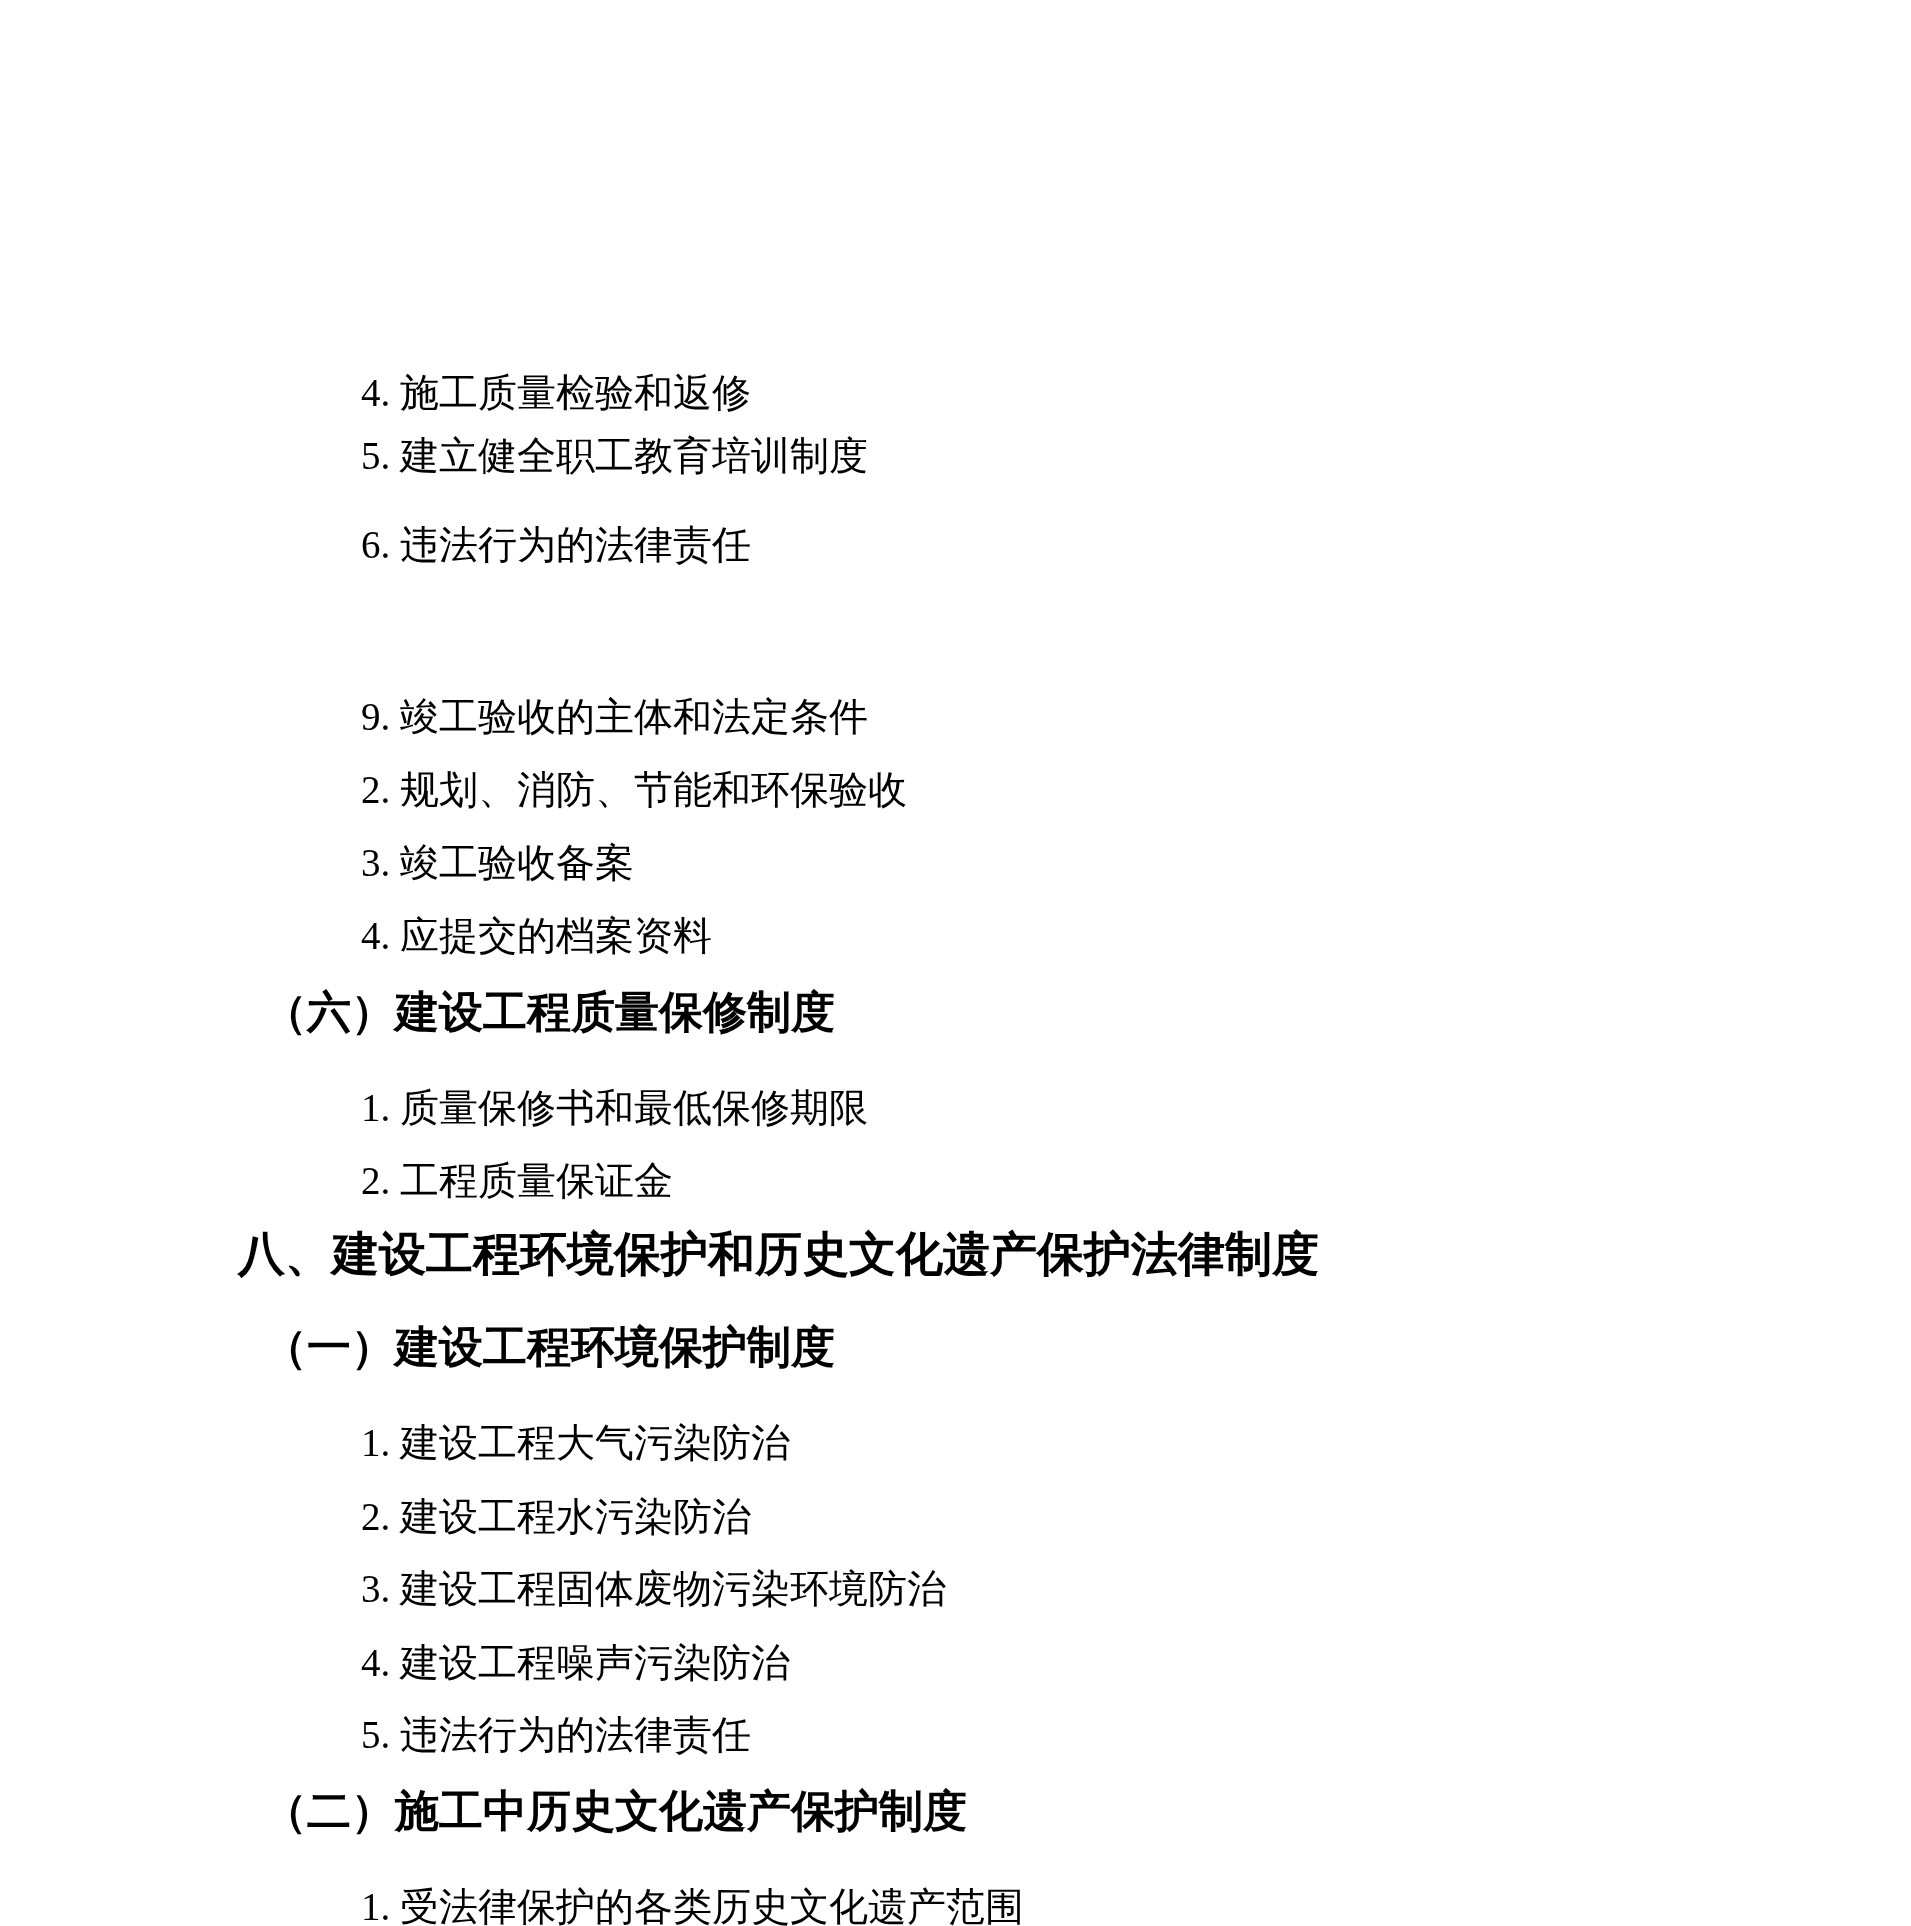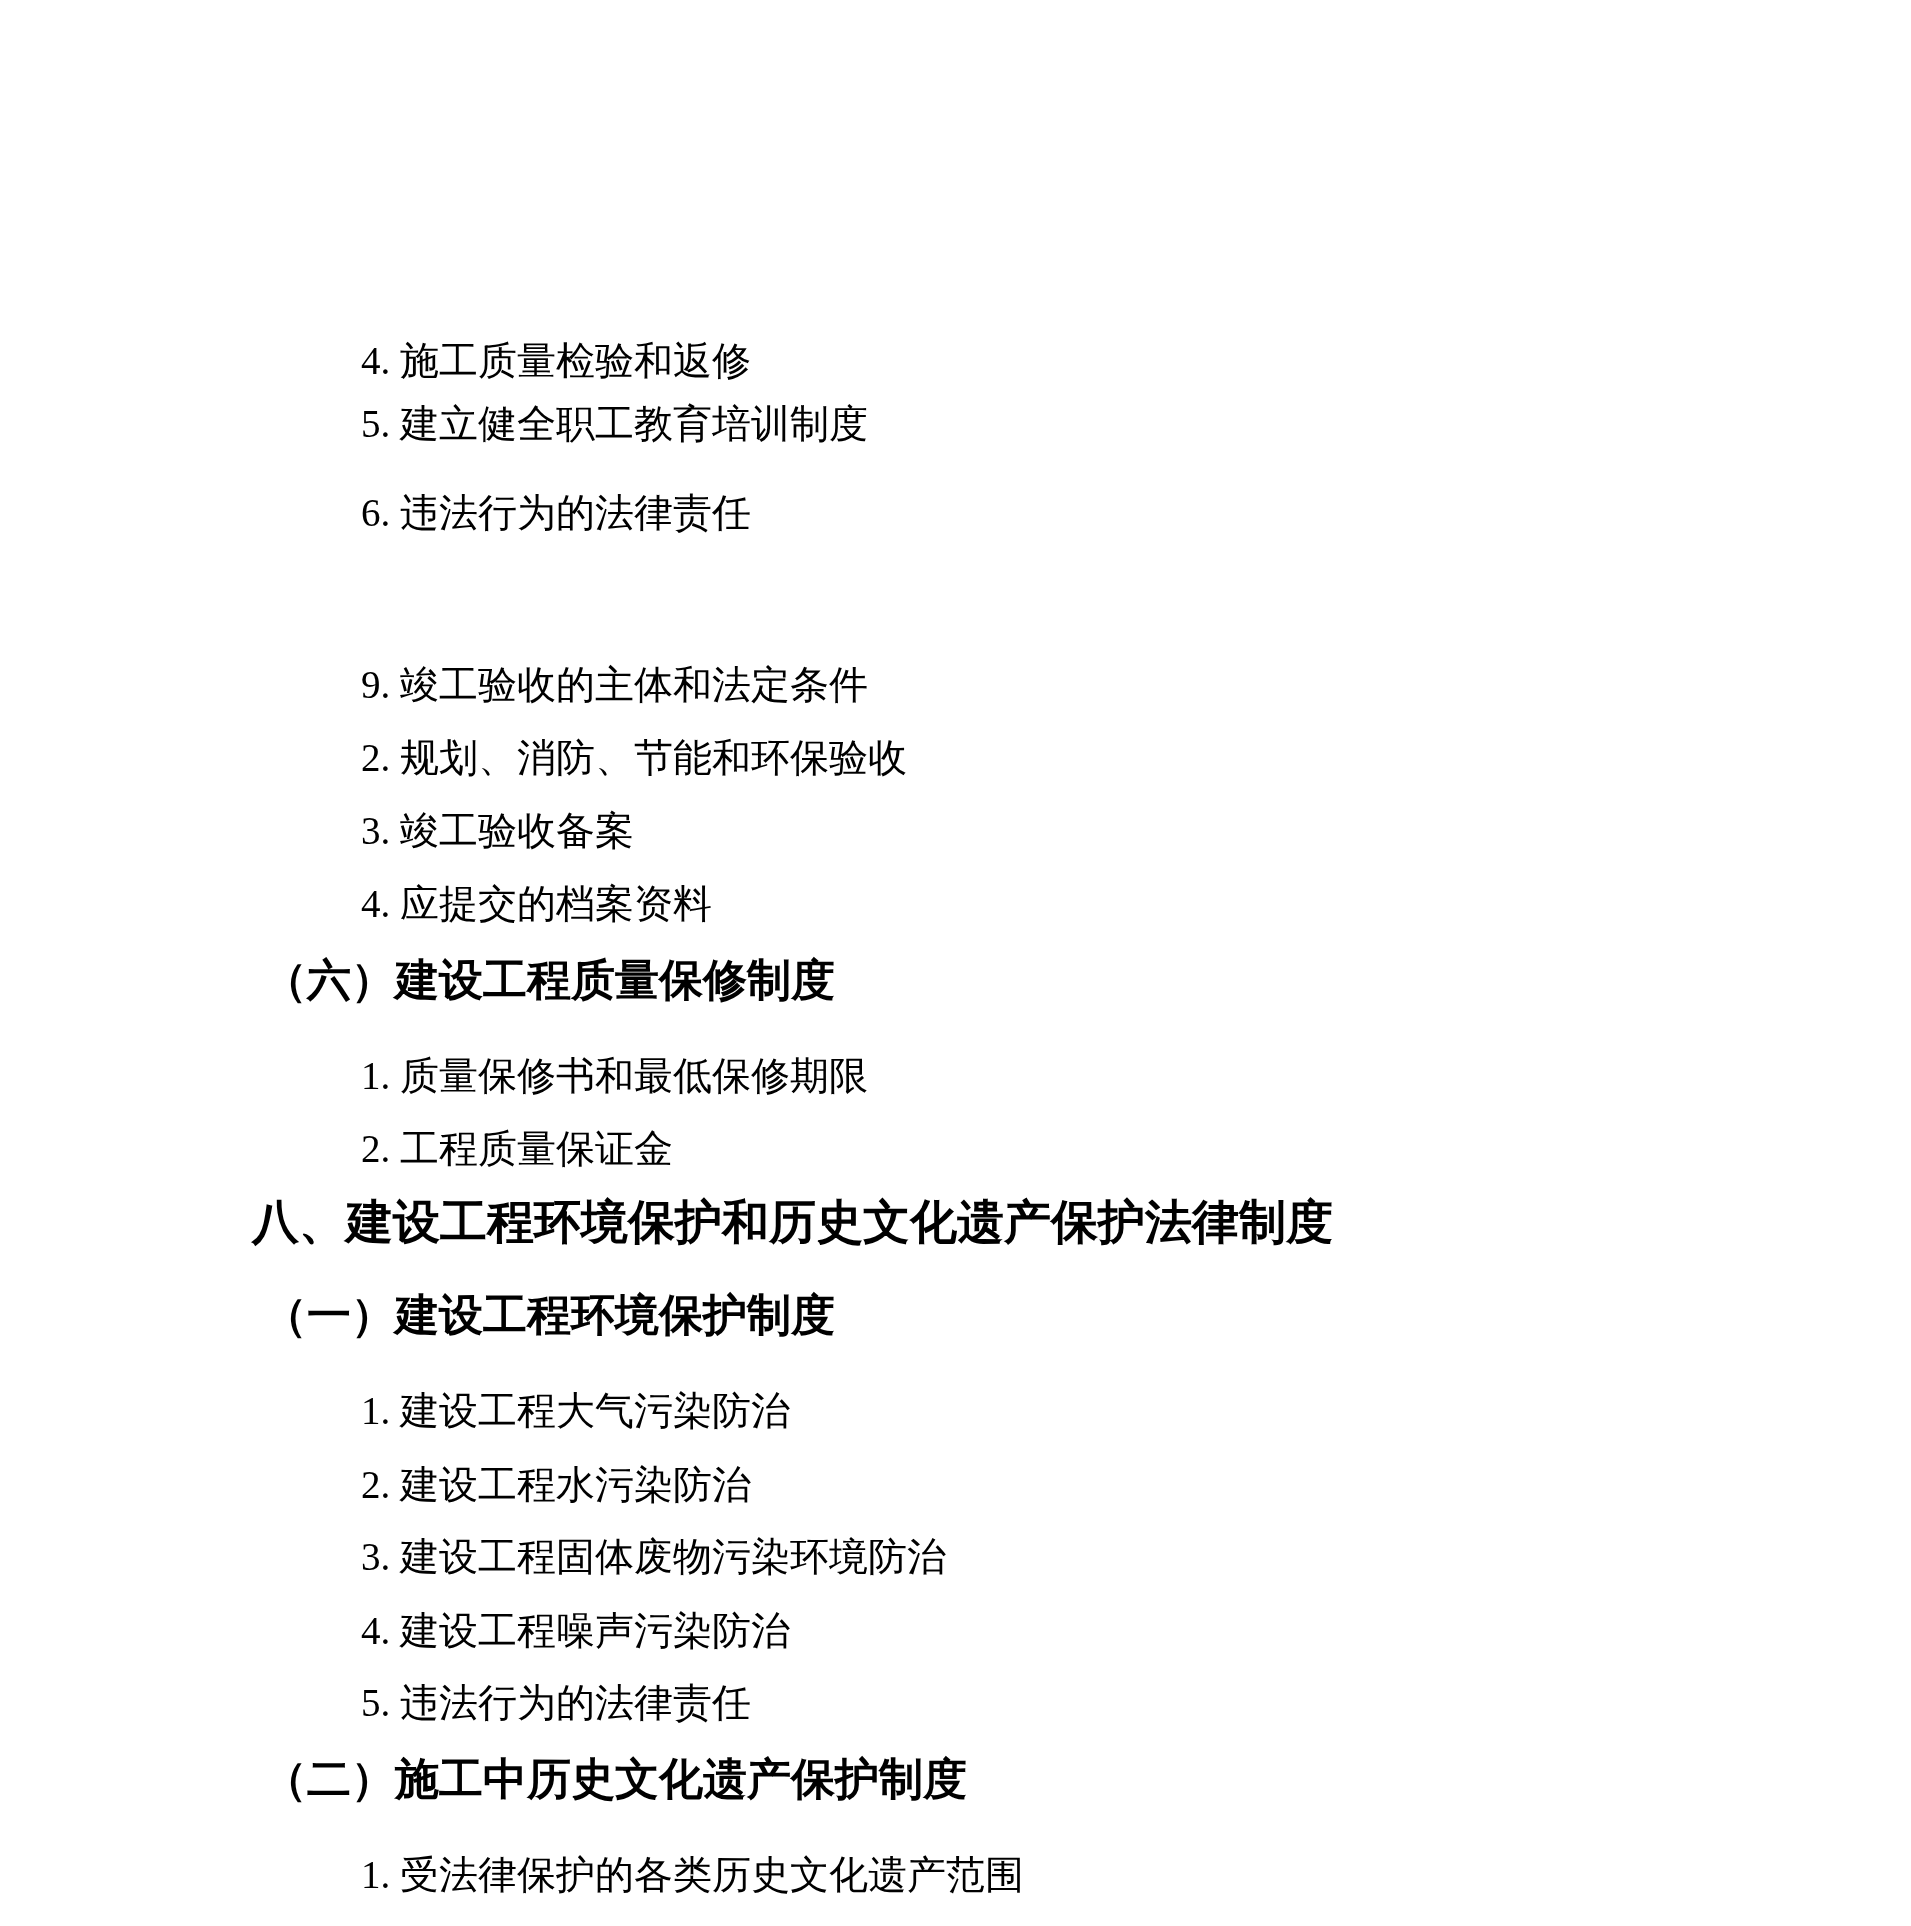--- a/index.html
+++ b/index.html
@@ -19,38 +19,39 @@
     width: 1911px;
     height: 2703px;
     background: #ffffff;
     overflow: hidden;
   }
   .line {
     position: absolute;
     white-space: nowrap;
     line-height: 1;
     color: #000000;
+    margin-top: 32px;
   }
   
   .item {
     left: 361px;
     font-family: "Liberation Serif", "DejaVu Serif", serif;
     font-size: 39px;
     font-weight: 400;
   }
   
   .h2 {
     left: 263px;
     font-family: "Liberation Sans", "DejaVu Sans", sans-serif;
     font-size: 44px;
     font-weight: 700;
   }
   
   .h1 {
-    left: 252px;
+    left: 238px;
     font-family: "Liberation Sans", "DejaVu Sans", sans-serif;
     font-size: 47px;
     font-weight: 700;
   }
 </style>
 </head>
 <body>
 
 <div class="page">
 

